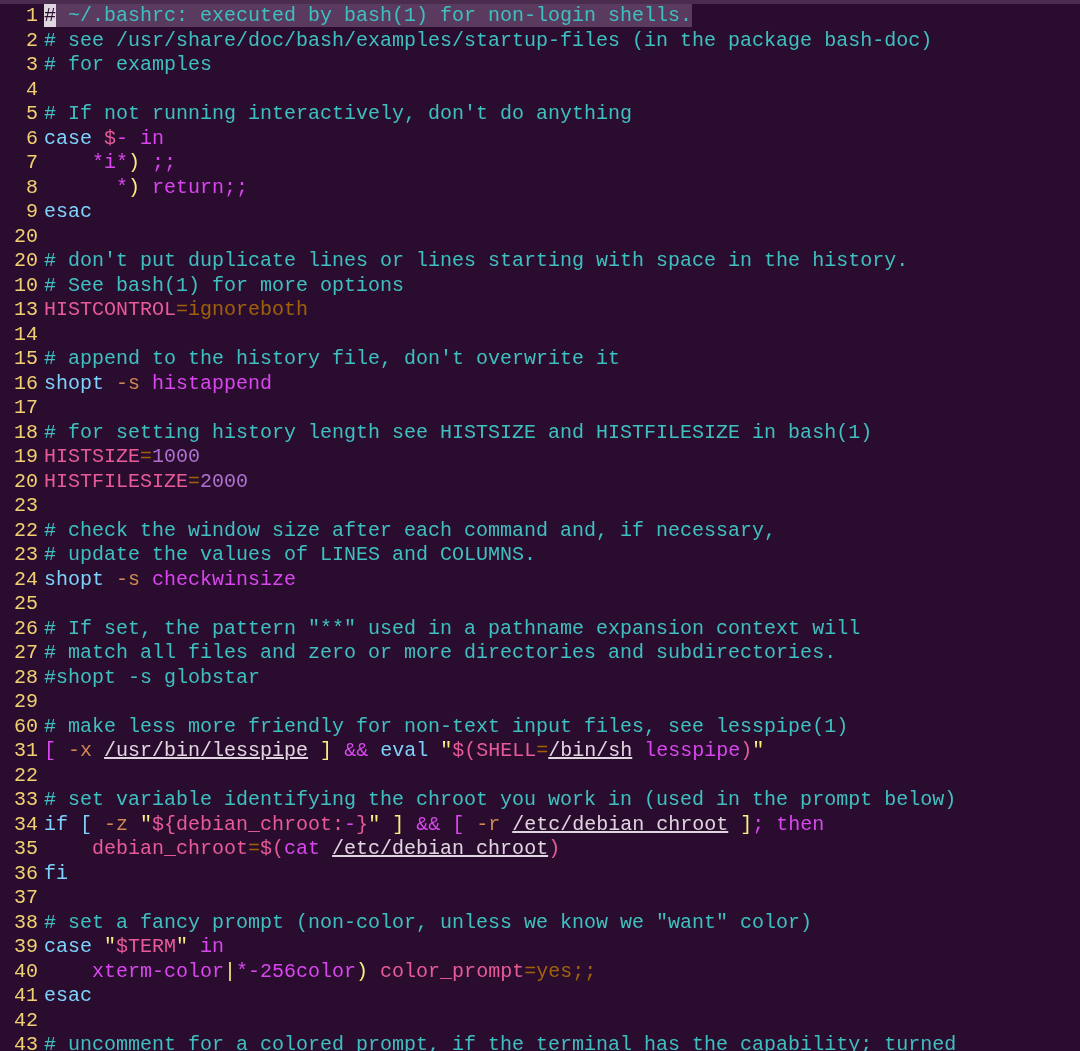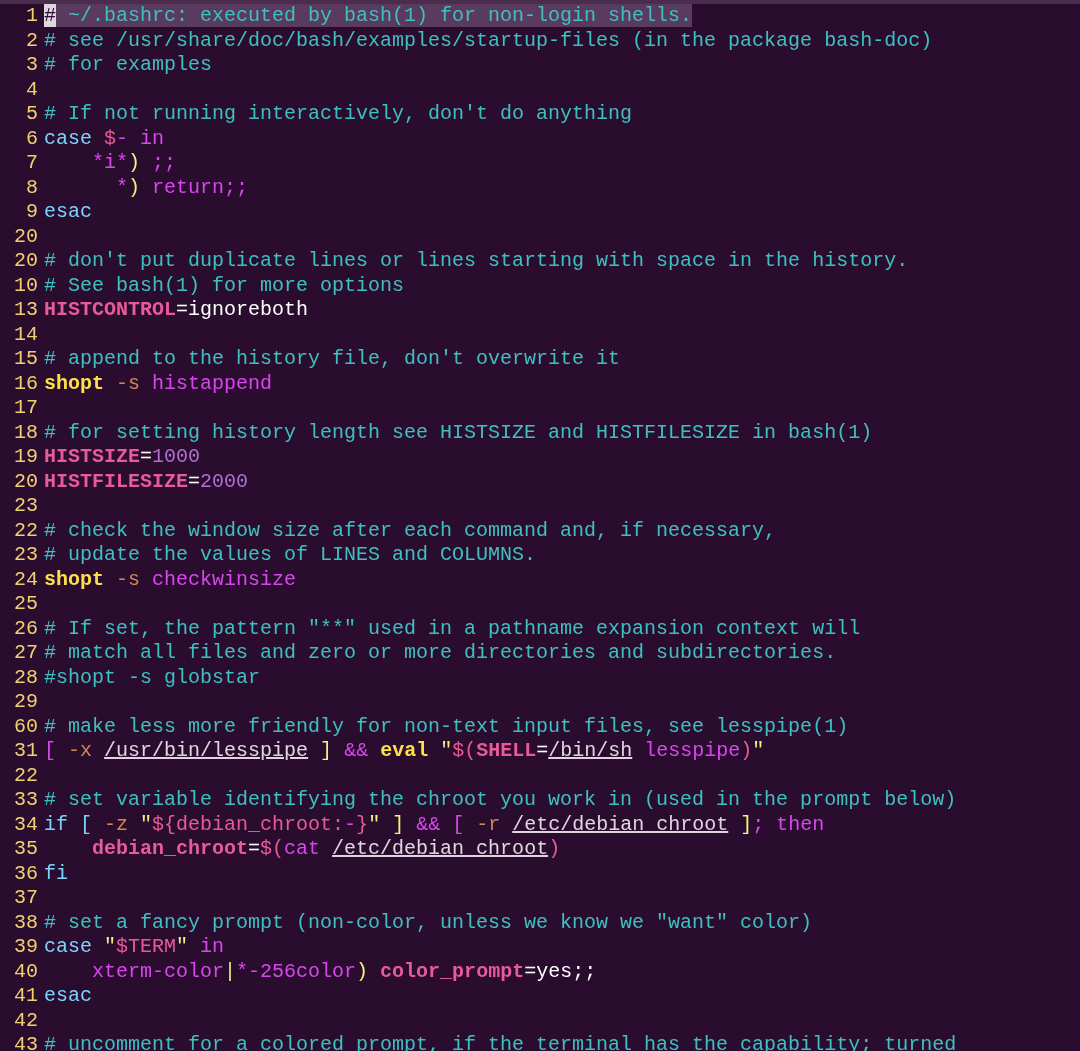--- a/index.html
+++ b/index.html
@@ -29,23 +29,23 @@
   }
   .gutter div { height: 24.5px; }
   .code {
     flex: 1;
     white-space: pre;
   }
   .code div { height: 24.5px; }
   .c-comment { color: #3fc0c0; }
   .c-default { color: #d946ef; }
   .c-keyword { color: #7dd3fc; }
-  .c-builtin { color: #fde047; font-weight: bold; }
-  .c-var { color: #e85a9a; font-weight: bold; }
-  .c-op { color: #ffffff; }
+  .c-builtin { color: #7dd3fc; font-weight: normal; }
+  .c-var { color: #e85a9a; font-weight: normal; }
+  .c-op { color: #a16207; }
   .c-num { color: #b070d0; font-family: Liberation Mono, monospace; }
   .c-paren { color: #f5f080; }
   .c-str { color: #f5f080; }
   .c-flag { color: #d08850; }
   .c-path { color: #e0d6e0; text-decoration: underline; }
   .c-subshell { color: #e85a9a; }
   .cursor-hl {
     background: #5a3a5e;
     text-decoration-color: #3fc0c0;
   }

